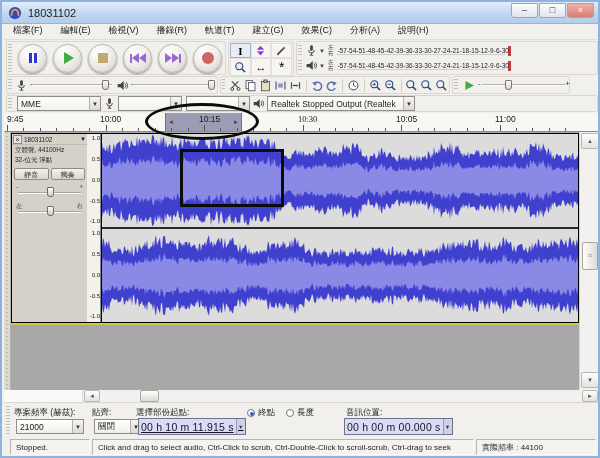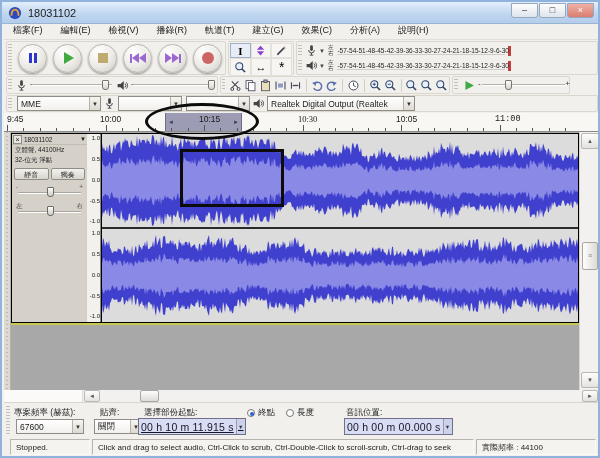--- a/index.html
+++ b/index.html
@@ -482,37 +482,37 @@
           <span class="arr">▼</span>
         </div>
       <div class="sel" style="width:64px;">
           <span></span>
           <span class="arr">▼</span>
         </div>
       <svg class="ic">
           <use href="#i-spk"></use>
         </svg>
       <div class="sel" style="width:148px;">
-          <span style="overflow:hidden;white-space:nowrap;">Realtek Digital Output (Realtek</span>
+          <span style="overflow:hidden;white-space:nowrap;">Realtek Stopped Output (Realtek</span>
           <span class="arr">▼</span>
         </div>
     </div>
   </div>
 
   <div class="ruler">
     <div class="ruler-sel">
       <span class="ra" style="left:2px;">◄</span>
       <span class="ra" style="right:2px;">►</span>
     </div>
     <span class="rlab" style="left:3px;">9:45</span>
     <span class="rlab" style="left:96px;">10:00</span>
     <span class="rlab" style="left:195px;">10:15</span>
     <span class="rlab" style="left:294px;font-family:Liberation Serif, serif;">10:30</span>
     <span class="rlab" style="left:392px;">10:05</span>
-    <span class="rlab" style="left:491px;font-family:Liberation Mono, monospace;">11:00</span>
+    <span class="rlab" style="left:491px;">11:00</span>
     <div id="ruler-ticks">
         <div class="rtick major" style="left: 3px;"></div>
         <div class="rtick" style="left: 19.42px;"></div>
         <div class="rtick" style="left: 35.84px;"></div>
         <div class="rtick" style="left: 52.26px;"></div>
         <div class="rtick" style="left: 68.68px;"></div>
         <div class="rtick" style="left: 85.1px;"></div>
         <div class="rtick major" style="left: 101.52px;"></div>
         <div class="rtick" style="left: 117.94px;"></div>
         <div class="rtick" style="left: 134.36px;"></div>
@@ -618,32 +618,32 @@
       <div class="pad"></div>
       <div class="hbtn" style="left:80px;">◄</div>
       <div class="hthumb"></div>
       <div class="hbtn" style="left:578px;">►</div>
     </div>
   </div>
 
   <div class="selbar">
     <div class="grip2"></div>
     <span class="sl-label" style="left:10px;">專案頻率 (赫茲):</span>
-    <span class="sl-label" style="left:88px;margin-left:8px;">貼齊:</span>
-    <span class="sl-label" style="left:140px;">選擇部份起點:</span>
+    <span class="sl-label" style="left:88px;">貼齊:</span>
+    <span class="sl-label" style="left:132px;">選擇部份起點:</span>
     <div class="radio-row" style="left:243px;">
       <span class="radio on"></span>
       <span>終點</span>
       <span class="radio" style="margin-left:8px;"></span>
       <span>長度</span>
     </div>
     <span class="sl-label" style="left:342px;">音訊位置:</span>
 
     <div class="sel sel2" style="left:10px;width:68px;">
-        <span>67600</span>
+        <span>21000</span>
         <span class="arr">▼</span>
       </div>
     <div class="sel sel2" style="left:88px;width:48px;">
         <span>關閉</span>
         <span class="arr">▼</span>
       </div>
 
     <div class="timefield" style="left:134px;text-decoration:underline;">
         <span class="tval">00 h 10 m 11.915 s</span>
         <span class="arr">▼</span>

